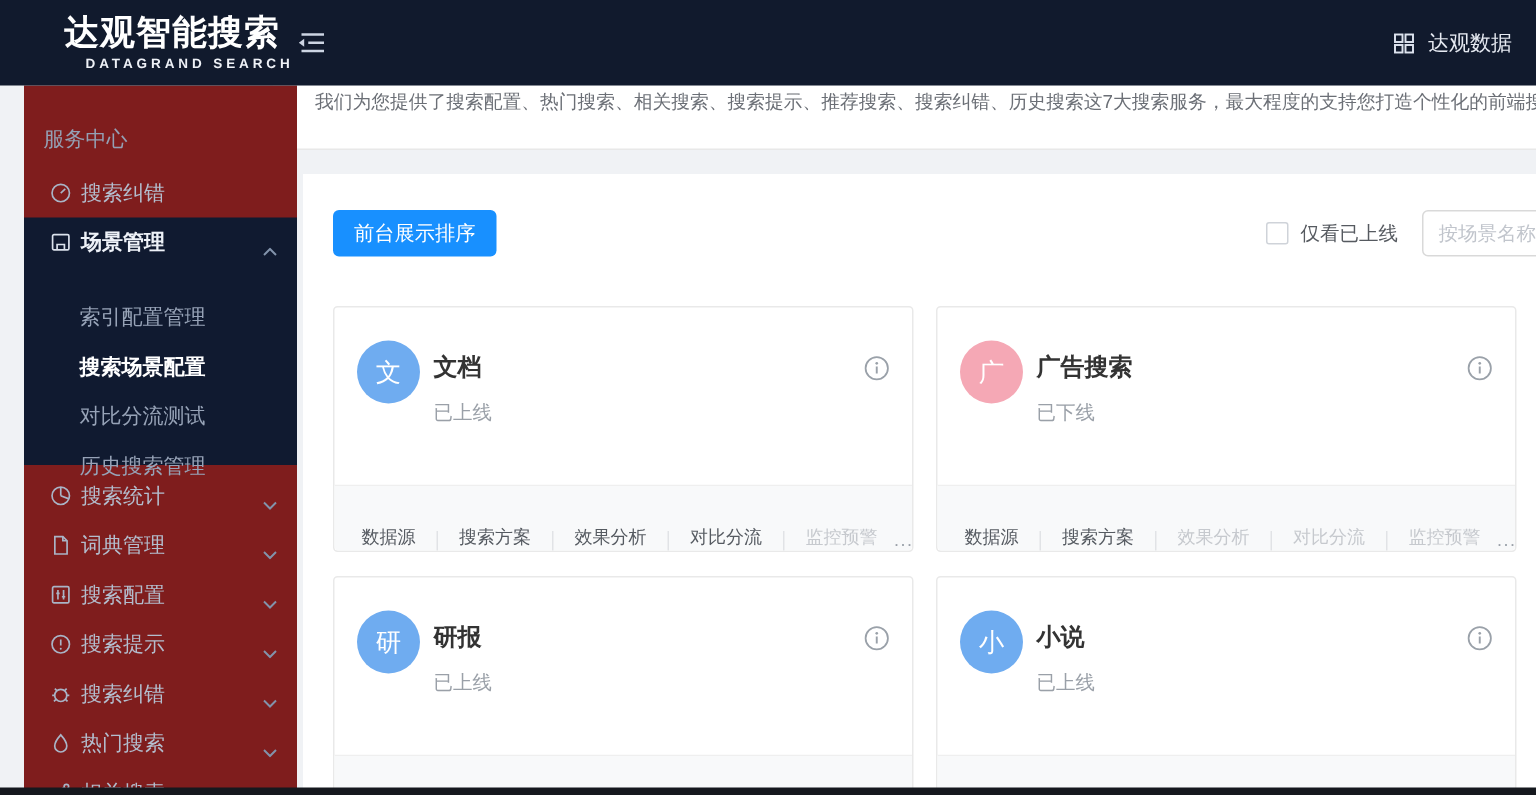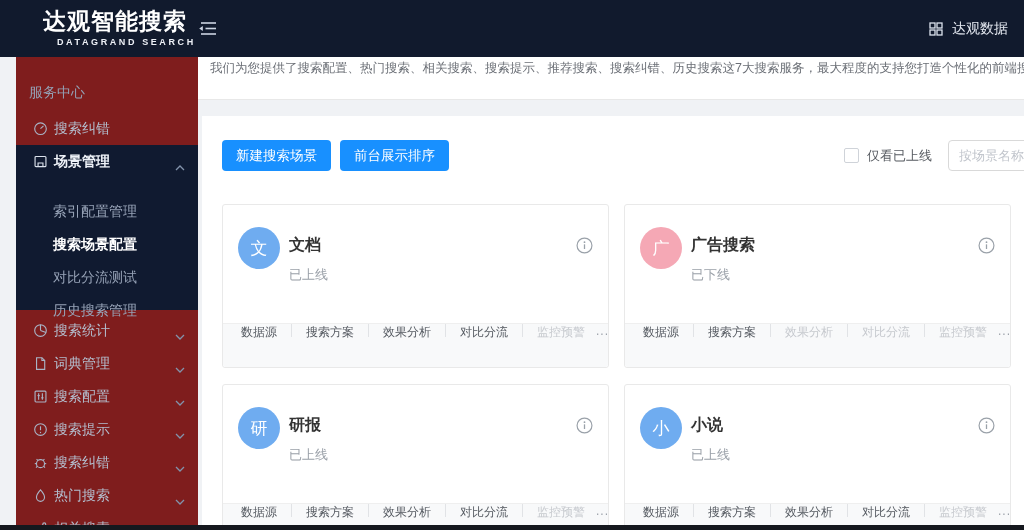--- a/index.html
+++ b/index.html
@@ -41,21 +41,21 @@
   .filter-label { margin-left:8px; font-size:13px; color:#565a60; white-space:nowrap; }
   .scene-search { margin-left:16px; width:100px; height:31px; border:1px solid #d9d9d9; border-radius:4px; padding:0 10px; font-size:13px; color:#333; outline:none; font-family:inherit; }
   .scene-search::placeholder { color:#c1c5cc; }
 
   
   .card { position:absolute; width:387px; height:164px; background:#fff; border:1px solid #e9e9e9; border-radius:3px; }
   .card-avatar { position:absolute; left:15px; top:22px; width:42px; height:42px; border-radius:50%; color:#fff; font-size:17px; display:flex; align-items:center; justify-content:center; }
   .card-title { position:absolute; left:66px; top:30px; font-size:16px; font-weight:600; color:#333; }
   .card-status { position:absolute; left:66px; top:61px; font-size:13px; color:#9aa0a8; }
   .card-info { position:absolute; right:15px; top:32px; cursor:pointer; display:inline-flex; }
-  .card-footer { position:absolute; left:0; right:0; bottom:0; height:44px; background:#f8f9fa; border-top:1px solid #efefef; display:flex; align-items:flex-start; padding-left:18px; font-size:12px; border-radius:0 0 3px 3px; }
+  .card-footer { position:absolute; left:0; right:0; bottom:0; height:44px; background:#f8f9fa; border-top:1px solid #efefef; display:flex; align-items:flex-end; padding-left:18px; font-size:12px; border-radius:0 0 3px 3px; }
   .flink { color:#555a61; cursor:pointer; white-space:nowrap; }
   .flink.off { color:#c6c9ce; cursor:default; }
   .fdiv { width:1px; height:13px; background:#e1e3e6; margin:0 14px; flex:0 0 auto; }
   .fmore { color:#9aa0a8; margin-left:11px; cursor:pointer; letter-spacing:1px; }
 
   .bottom-strip { position:absolute; left:0; bottom:0; width:1024px; height:5px; background:#15181e; z-index:9; }
 </style>
 </head>
 <body>
 
@@ -246,21 +246,20 @@
       </span>
     </div>
   </div>
 
   <div class="banner">
     <div class="banner-text">我们为您提供了搜索配置、热门搜索、相关搜索、搜索提示、推荐搜索、搜索纠错、历史搜索这7大搜索服务，最大程度的支持您打造个性化的前端搜索引擎，快去试试吧！</div>
   </div>
 
   <div class="panel">
     <div class="toolbar-buttons">
-      <button class="btn-primary">新建搜索场景</button>
       <button class="btn-primary">前台展示排序</button>
     </div>
     <div class="filter">
       <span class="checkbox"></span>
       <span class="filter-label">仅看已上线</span>
       <input class="scene-search" placeholder="按场景名称" style="">
     </div>
 
     <div class="card" style="left:20px; top:88px;">
       <div class="card-avatar" style="background: rgb(111, 172, 240);">文</div>

